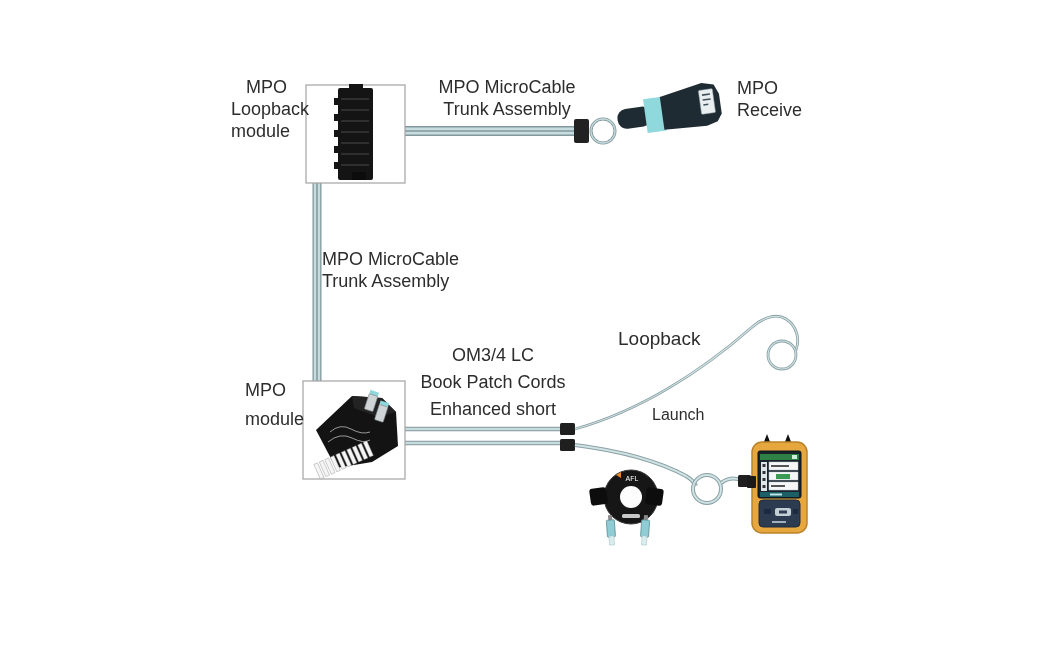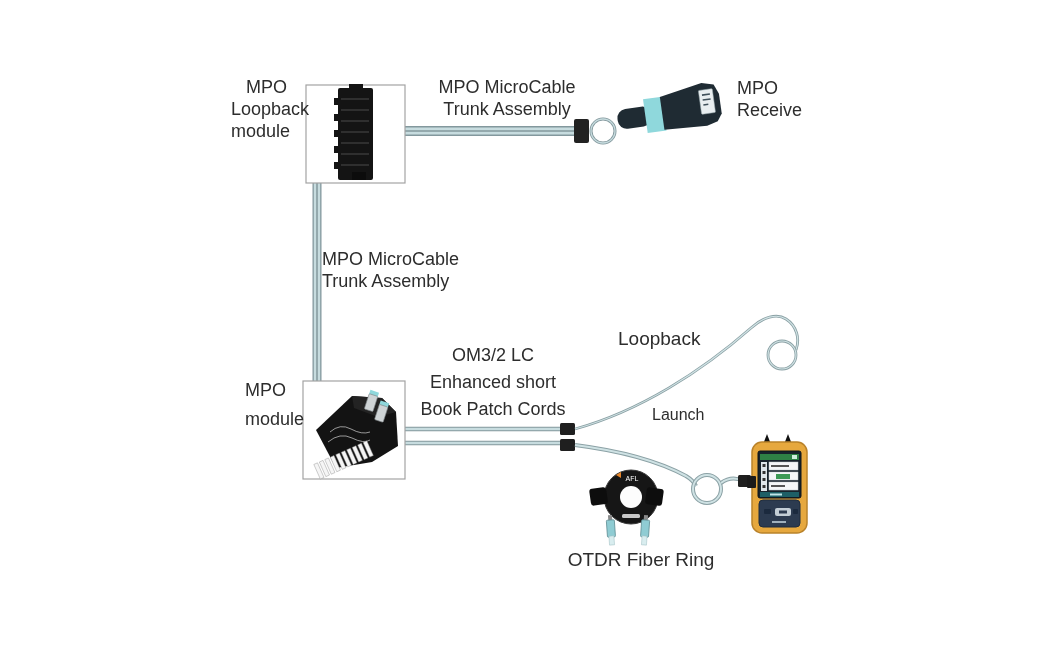--- a/index.html
+++ b/index.html
@@ -193,22 +193,21 @@
     <span>MPO MicroCable</span>
     <span>Trunk Assembly</span>
   </div>
 
   <div class="lbl" id="lbl-mpo-module">
     <span>MPO</span>
     <span>module</span>
   </div>
 
   <div class="lbl" id="lbl-patch">
-    <span>OM3/2 LC</span>
+    <span>OM3/4 LC</span>
+    <span>Book Patch Cords</span>
     <span>Enhanced short</span>
-    <span>Book Patch Cords</span>
   </div>
 
   <div class="lbl" id="lbl-receive">Loopback</div>
   <div class="lbl" id="lbl-launch">Launch</div>
-  <div class="lbl" id="lbl-ring">OTDR Fiber Ring</div>
 
 </div>
 
 </body></html>

